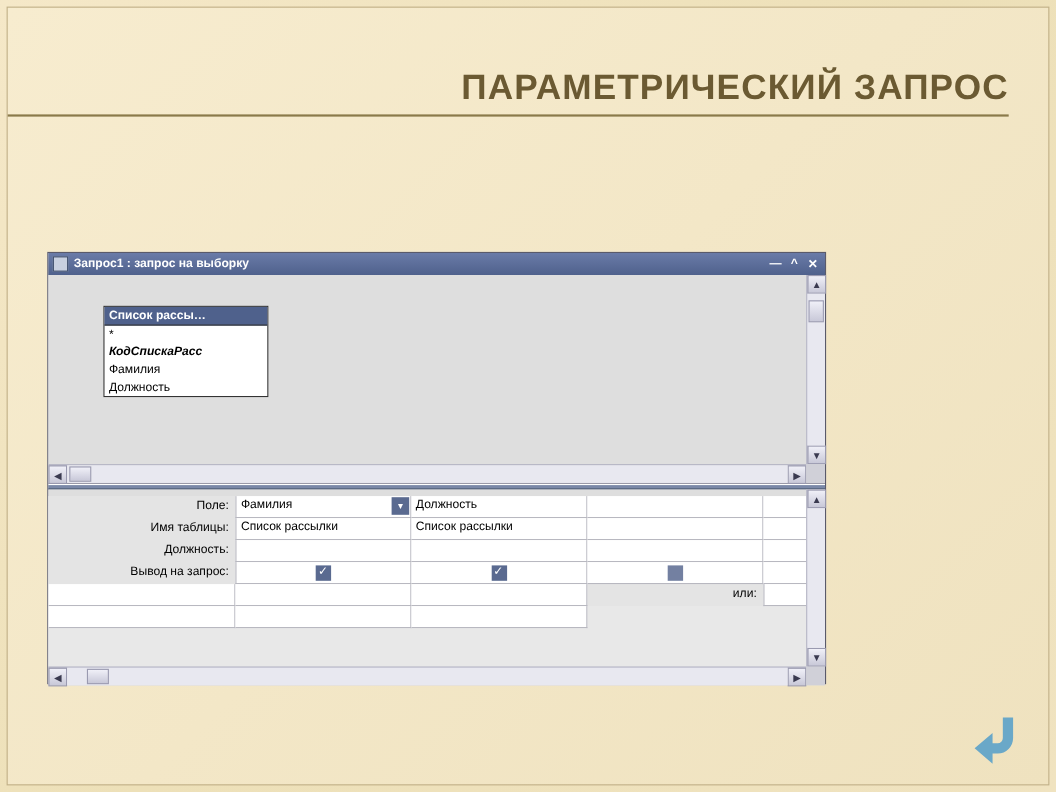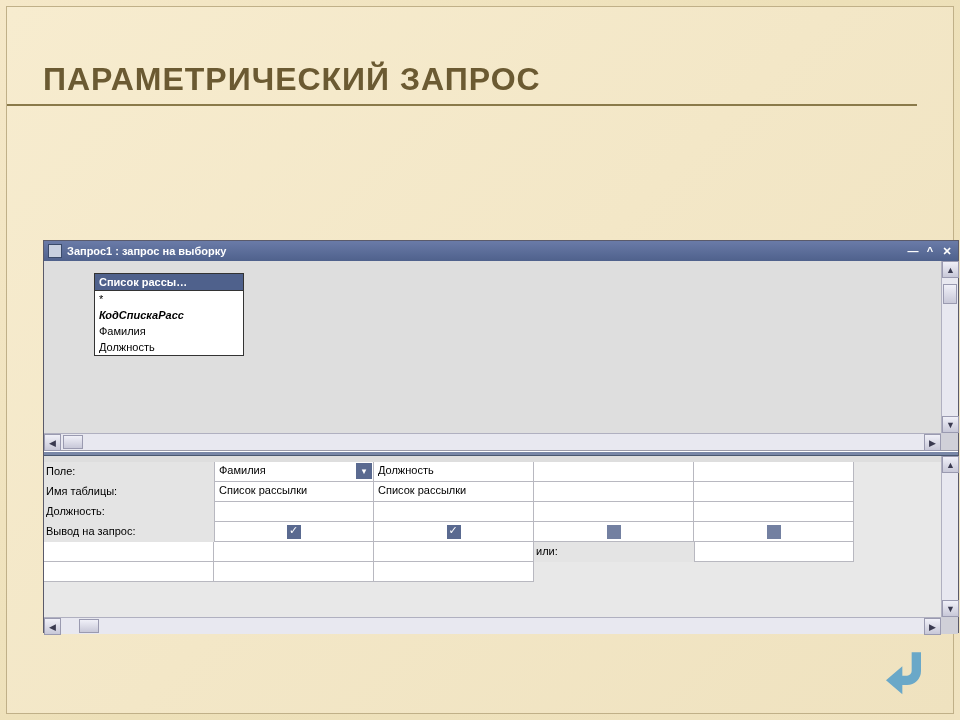--- a/index.html
+++ b/index.html
@@ -20,34 +20,34 @@
   .title-region {
     padding: 54px 0 6px 36px;
     border-bottom: 2px solid #8a7a4a;
     margin: 0 36px 0 0;
   }
   .title-region h1 {
     font-size: 32px;
     font-weight: bold;
     letter-spacing: 1px;
     color: #6b5a32;
+    text-align: right;
   }
 
   .app-window {
     position: absolute;
     left: 36px;
     top: 222px;
-    width: 916px;
+    width: 708px;
     height: 393px;
     border: 1px solid #5a5a6a;
     background: #e4e4e4;
     font-family: Tahoma, sans-serif;
     font-size: 11px;
     color: #000;
-    margin-top: 11px;
   }
   .title-bar {
     height: 20px;
     background: linear-gradient(#6a7ba8, #4f618c);
     color: #fff;
     display: flex;
     align-items: center;
     padding: 0 4px;
     font-weight: bold;
   }
@@ -66,21 +66,21 @@
   }
 
   .upper-pane {
     position: relative;
     height: 190px;
     background: #dedede;
     border-bottom: 1px solid #9a9aa8;
   }
   .field-list {
     position: absolute;
-    left: 50px; top: 12px;
+    left: 50px; top: 28px;
     width: 150px;
     border: 1px solid #333;
     background: #fff;
     font-size: 11px;
   }
   .field-list .fl-header {
     background: #4f618c;
     color: #fff;
     font-weight: bold;
     padding: 2px 4px;
@@ -144,21 +144,21 @@
     background: #dedede;
   }
   .grid-wrap {
     position: absolute;
     left: 0; top: 6px; right: 17px; bottom: 17px;
     background: #e8e8e8;
     overflow: hidden;
   }
   .qgrid { display: grid; grid-template-columns: 170px 160px 160px 160px 160px; }
   .qgrid .lab {
-    text-align: left;
+    text-align: right;
     padding: 3px 6px 3px 2px;
     font-size: 11px;
     color: #000;
     background: #e4e4e4;
     height: 20px;
   }
   .qgrid .cell {
     background: #fff;
     border: 1px solid #b8b8c0;
     border-left: none;

